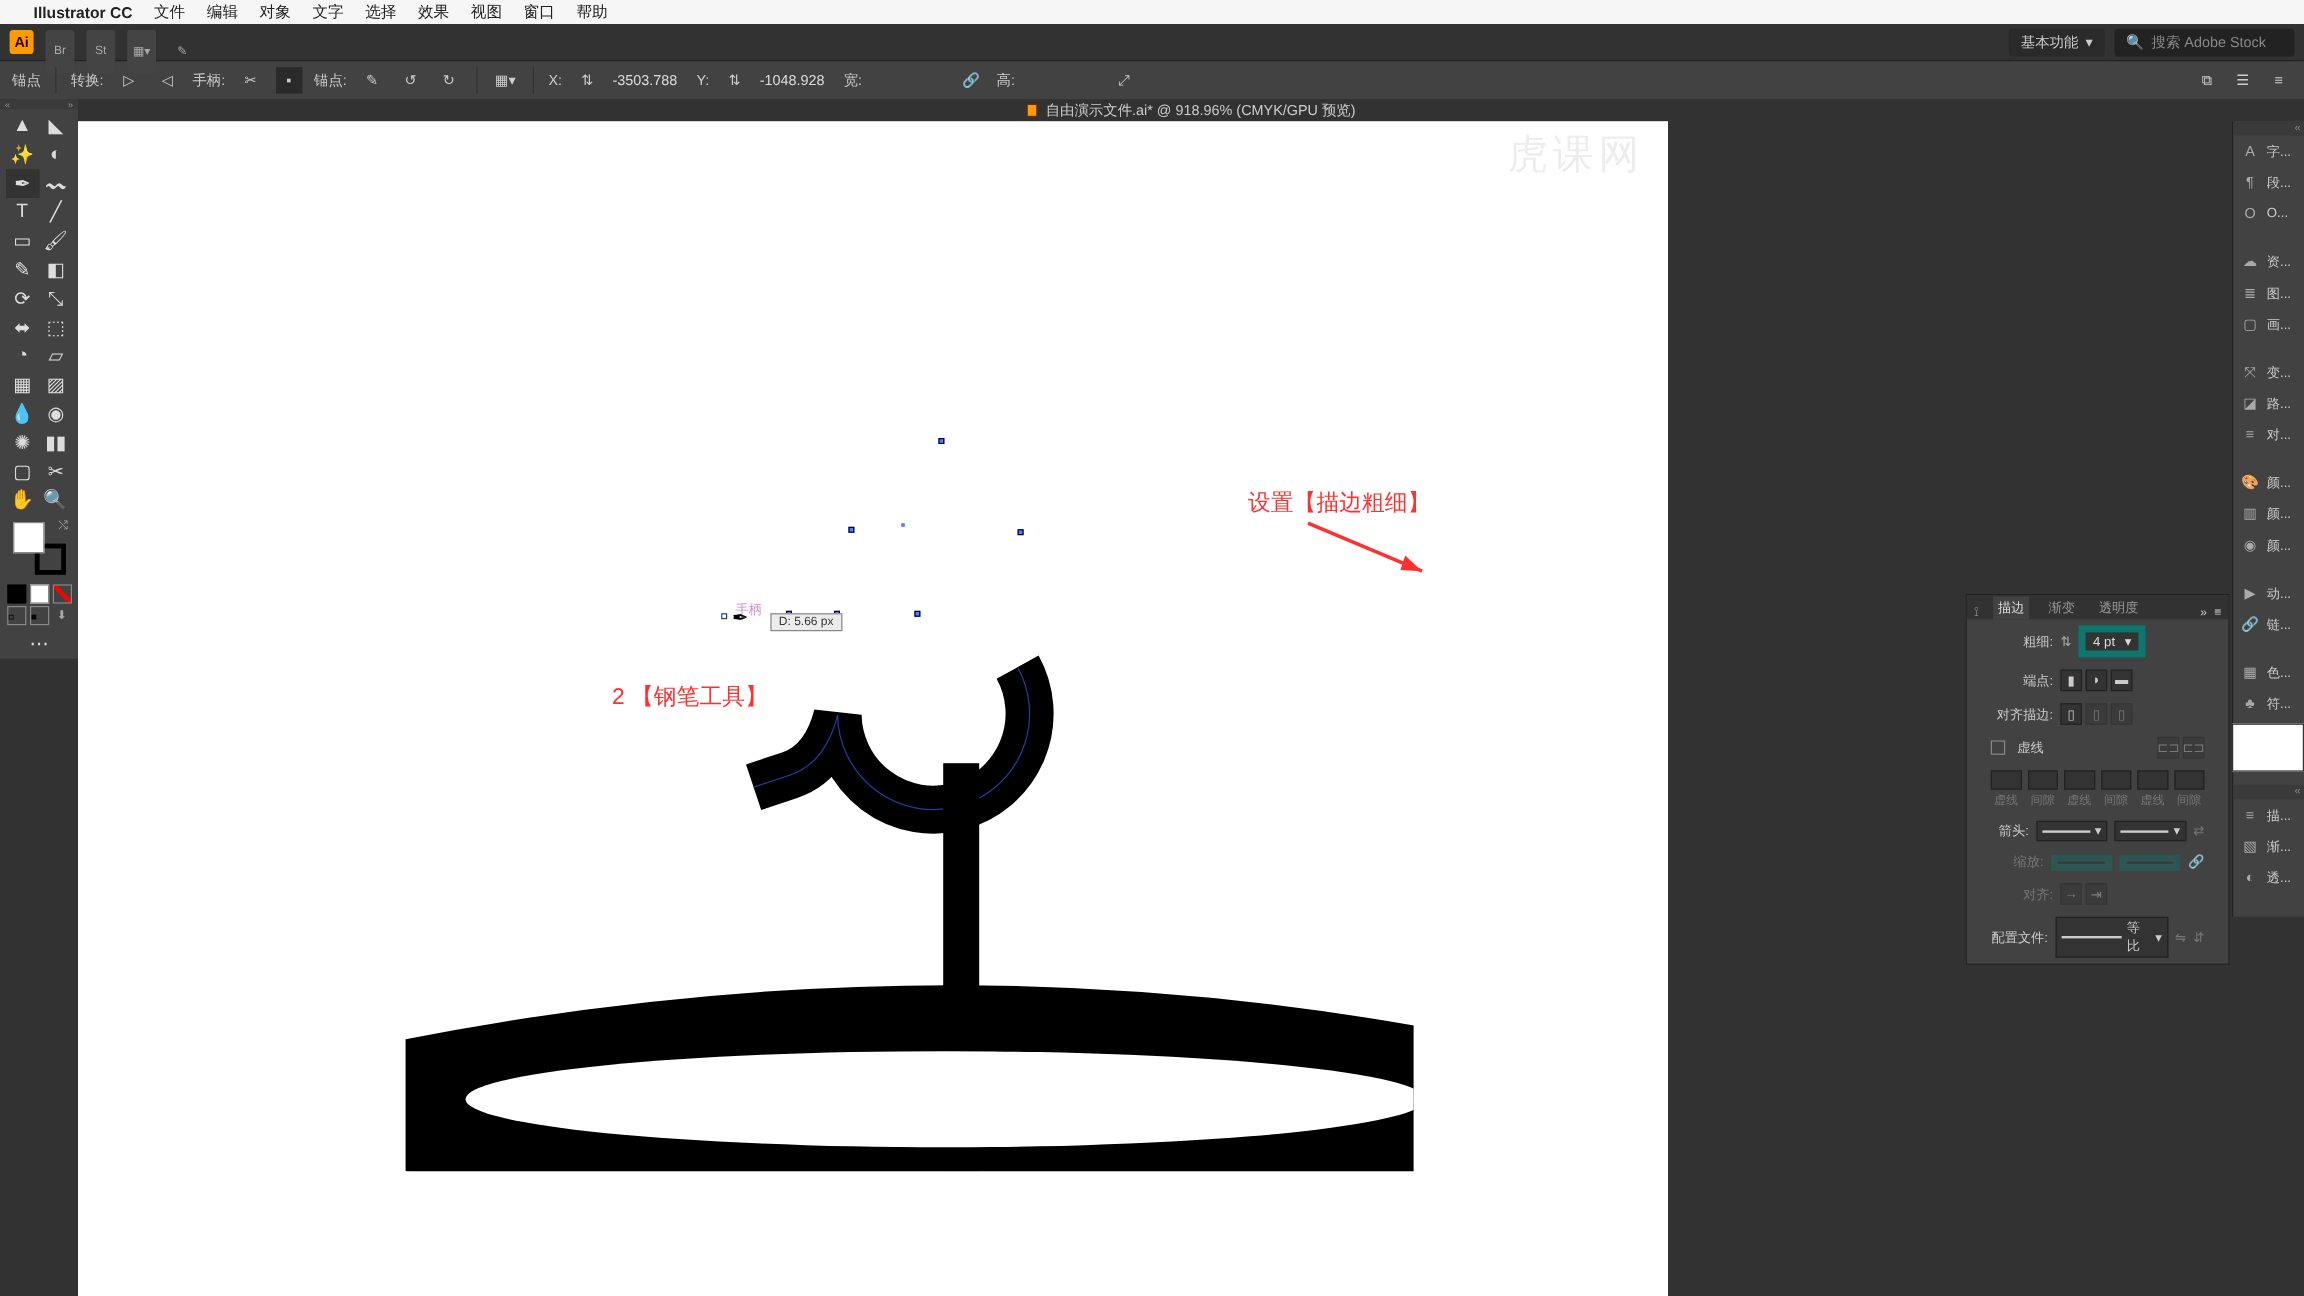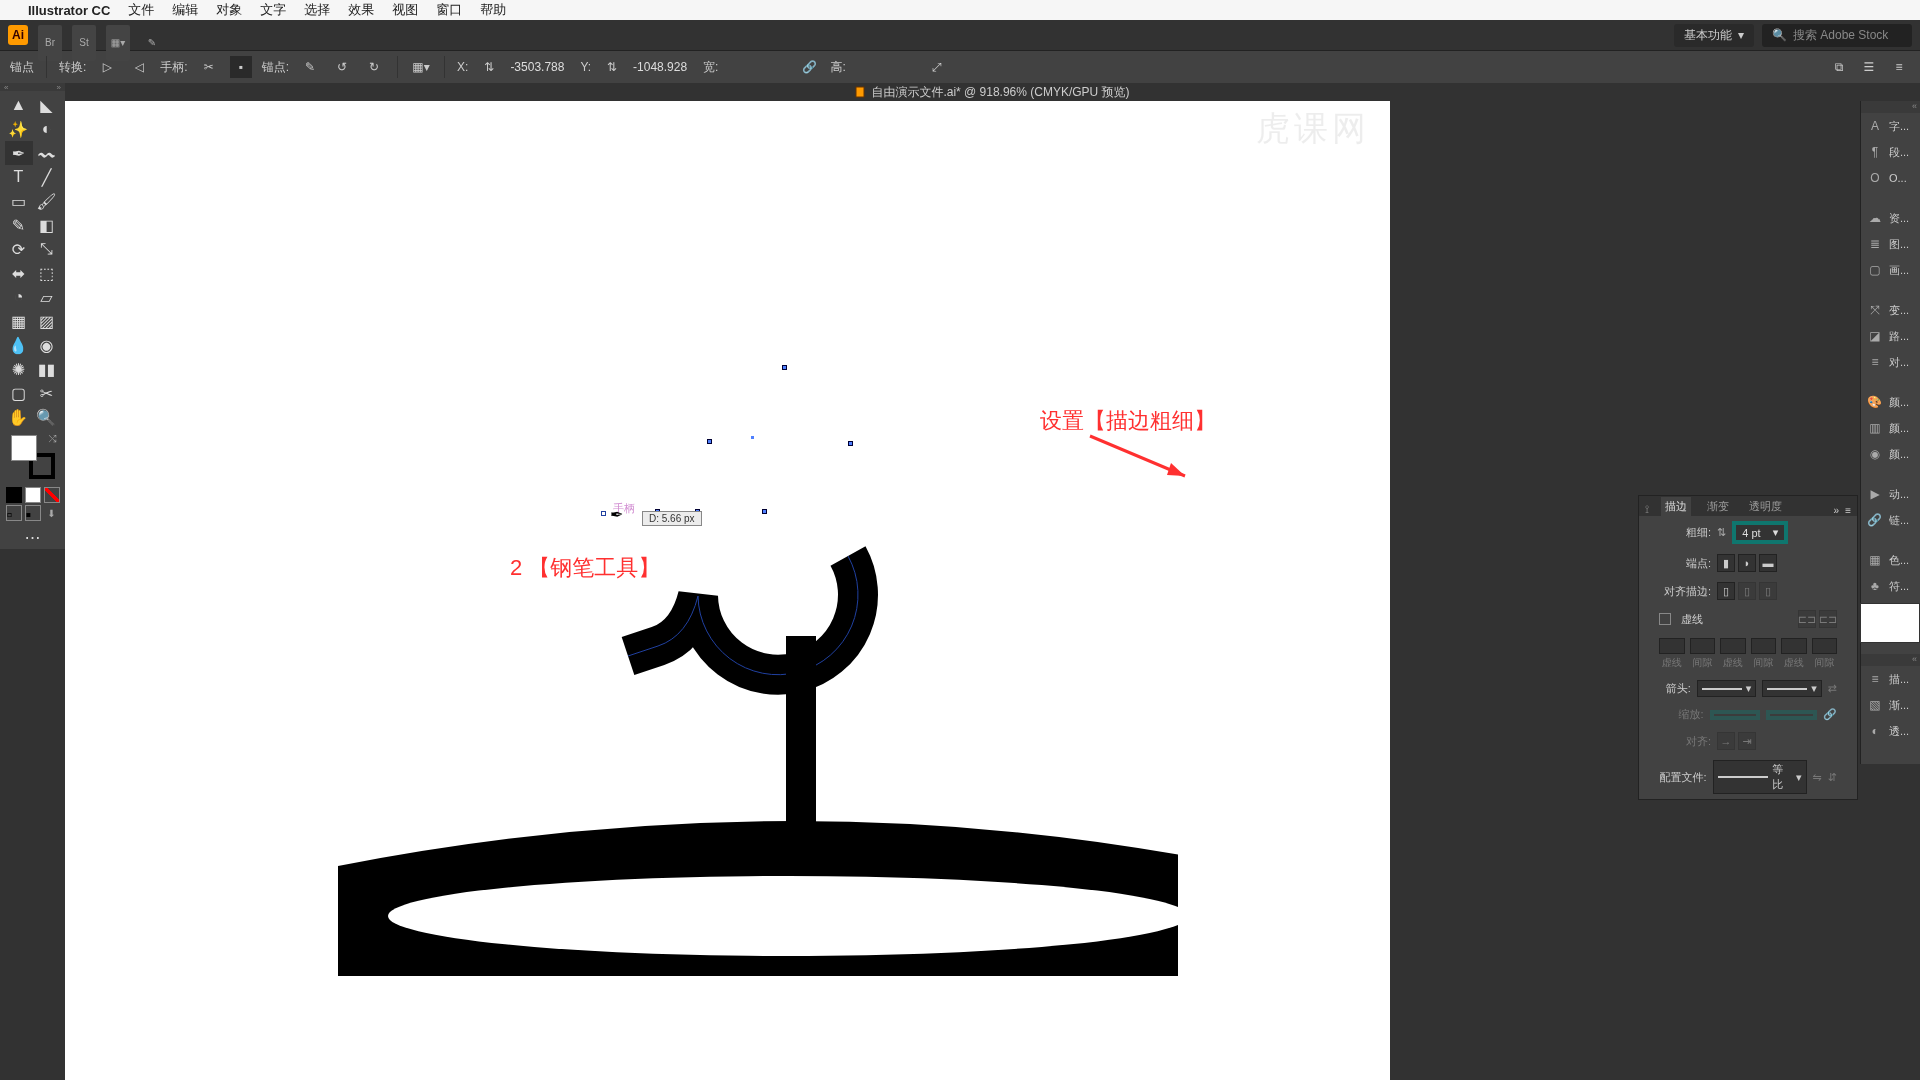--- a/index.html
+++ b/index.html
@@ -40,21 +40,21 @@
 .stroke-sw { position: absolute; width: 26px; height: 26px; right: 0; bottom: 0; background: #424242; border: 4px solid #000; }
 .mini-row { display: flex; gap: 3px; margin-top: 2px; }
 .mini { width: 16px; height: 16px; }
 .mini.blk { background: #000; }
 .mini.wht { background: #fff; border: 1px solid #888; }
 .mini.none { background: linear-gradient(45deg, transparent 42%, red 42%, red 58%, transparent 58%); border: 1px solid #888; }
 
 
 .canvas { position: absolute; left: 65px; top: 101px; width: 1325px; height: 979px; background: #fff; overflow: hidden; }
 .artwork { position: absolute; left: 50%; top: 50%; transform: translate(-50%, -45%); }
-.annot { position: absolute; color: #ff3030; font-size: 22px; }
+.annot { position: absolute; color: #ff3030; font-size: 19px; }
 .arrow { position: absolute; }
 .hint { position: absolute; font-size: 11px; color: #d08ad0; }
 .measure { position: absolute; background: #ececec; border: 1px solid #888; padding: 1px 6px; font-size: 10px; color: #333; }
 .anchor { position: absolute; width: 5px; height: 5px; background: #4f80ff; border: 1px solid #003; }
 .watermark { position: absolute; right: 20px; top: 5px; font-size: 34px; color: rgba(0,0,0,0.07); font-weight: 500; letter-spacing: 4px; pointer-events: none; }
 
 
 .dock { position: absolute; top: 101px; right: 0; width: 60px; background: #424242; display: flex; flex-direction: column; border-left: 1px solid #222; }
 .dock-item { height: 26px; display: flex; align-items: center; padding: 0 6px; gap: 6px; color: #ccc; font-size: 11px; }
 .dock-ico { width: 16px; height: 16px; display: flex; align-items: center; justify-content: center; font-size: 12px; color: #aaa; }
@@ -63,21 +63,21 @@
 
 
 .stroke-panel { position: absolute; right: 62px; top: 495px; width: 220px; background: #424242; color: #ccc; font-size: 11px; border: 1px solid #222; }
 .sp-tabs { display: flex; background: #323232; height: 20px; align-items: flex-end; padding: 0 6px; gap: 12px; }
 .sp-tab { padding: 2px 4px; color: #999; }
 .sp-tab.active { background: #424242; color: #ddd; }
 .sp-menu { margin-left: auto; display: flex; gap: 6px; font-size: 10px; }
 .sp-row { display: flex; align-items: center; padding: 5px 20px; gap: 6px; }
 .sp-lbl { width: 52px; text-align: right; color: #ccc; }
 .sp-lbl.dis { color: #777; }
-.sp-input { background: #333; border: 4px solid #0f766e; color: #ddd; padding: 1px 6px; width: 56px; font-size: 11px; display: flex; align-items: center; }
+.sp-input { background: #333; border: 6px solid #0f766e; color: #ddd; padding: 1px 6px; width: 56px; font-size: 11px; display: flex; align-items: center; }
 .sp-icoset { display: flex; gap: 3px; }
 .sp-bico { width: 18px; height: 18px; background: #333; border: 1px solid #222; display: flex; align-items: center; justify-content: center; }
 .sp-chk { width: 12px; height: 12px; border: 1px solid #888; margin-right: 4px; }
 .sp-sel { background: #333; border: 1px solid #222; padding: 1px 4px; display: flex; align-items: center; gap: 4px; }
 .sp-line { width: 40px; height: 0; border-top: 2px solid #ccc; }
 .sp-line.long { width: 56px; }
 .sp-dashcells { display: flex; gap: 5px; }
 .sp-dash { width: 26px; height: 16px; background: #333; border: 1px solid #222; }
 
 
@@ -270,21 +270,21 @@
   <div class="anchor" style="left:590px; top:408px"></div>
   <div class="anchor" style="left:536px; top:410px; background:#fff; border-color:#2040a0"></div>
 
   <div style="position:absolute; left:686px; top:335px; width:3px; height:3px; background:#4f80ff"></div>
 
   <div class="hint" style="left:548px; top:400px">手柄</div>
   <div class="measure" style="left:577px; top:410px">D: 5.66 px</div>
 
   <div style="position:absolute; left:545px; top:404px; font-size:16px; color:#000">✒</div>
 
-  <div class="annot" style="left:445px; top:452px">2 【钢笔工具】</div>
+  <div class="annot" style="left:445px; top:467px">2 【钢笔工具】</div>
   <div class="annot" style="left:975px; top:305px">设置【描边粗细】</div>
   <svg class="arrow" style="left:1020px; top:330px" width="120" height="60">
     <line x1="5" y1="5" x2="100" y2="45" stroke="#ff3030" stroke-width="3"></line>
     <polygon points="100,45 86,32 82,44" fill="#ff3030"></polygon>
   </svg>
 </div>
 
 <div class="stroke-panel">
   <div class="sp-tabs">
     <span style="color:#888">⟟</span>

